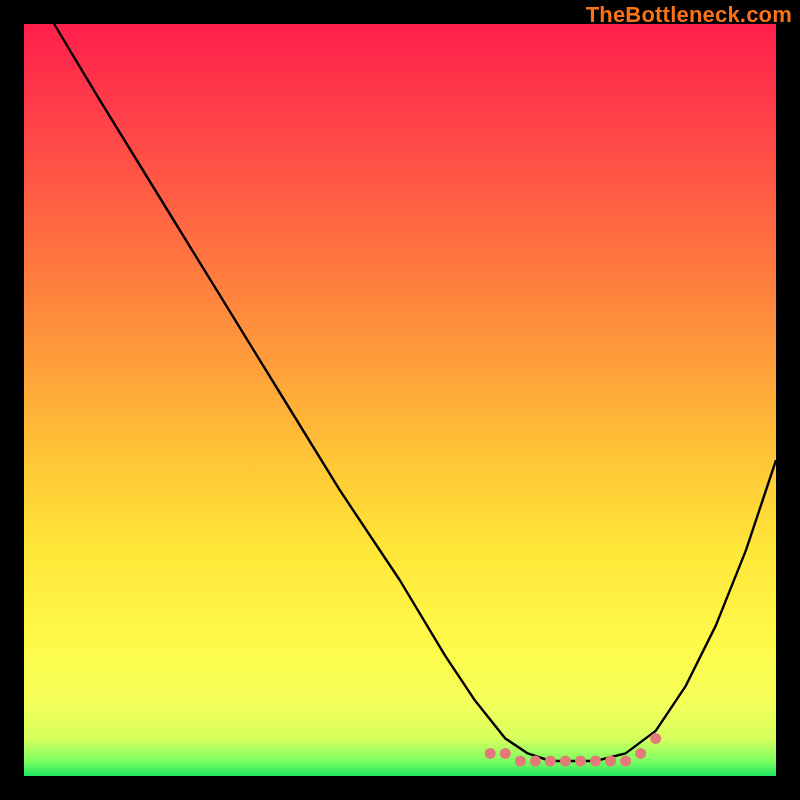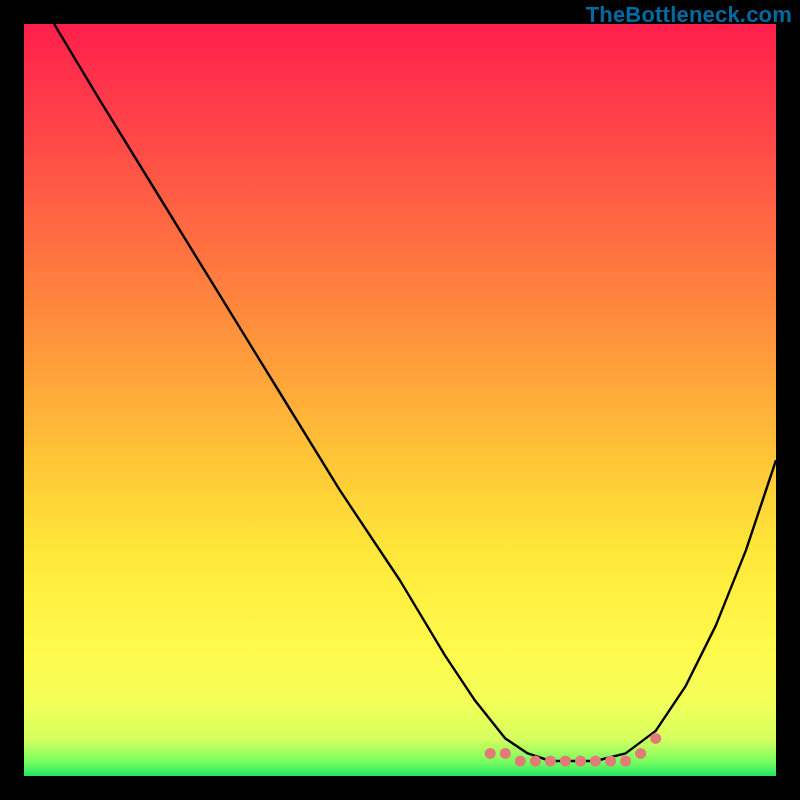--- a/index.html
+++ b/index.html
@@ -54,21 +54,21 @@
     position: absolute;
     left: 0;
     top: 0;
     width: 752px;
     height: 752px;
   }
   .watermark {
     position: absolute;
     top: 2px;
     right: 8px;
-    color: #0369a1;
+    color: #f97316;
     font-size: 22px;
     font-weight: 600;
     letter-spacing: 0.2px;
     user-select: none;
   }
 </style>
 </head>
 <body>
 
 <div class="frame">

